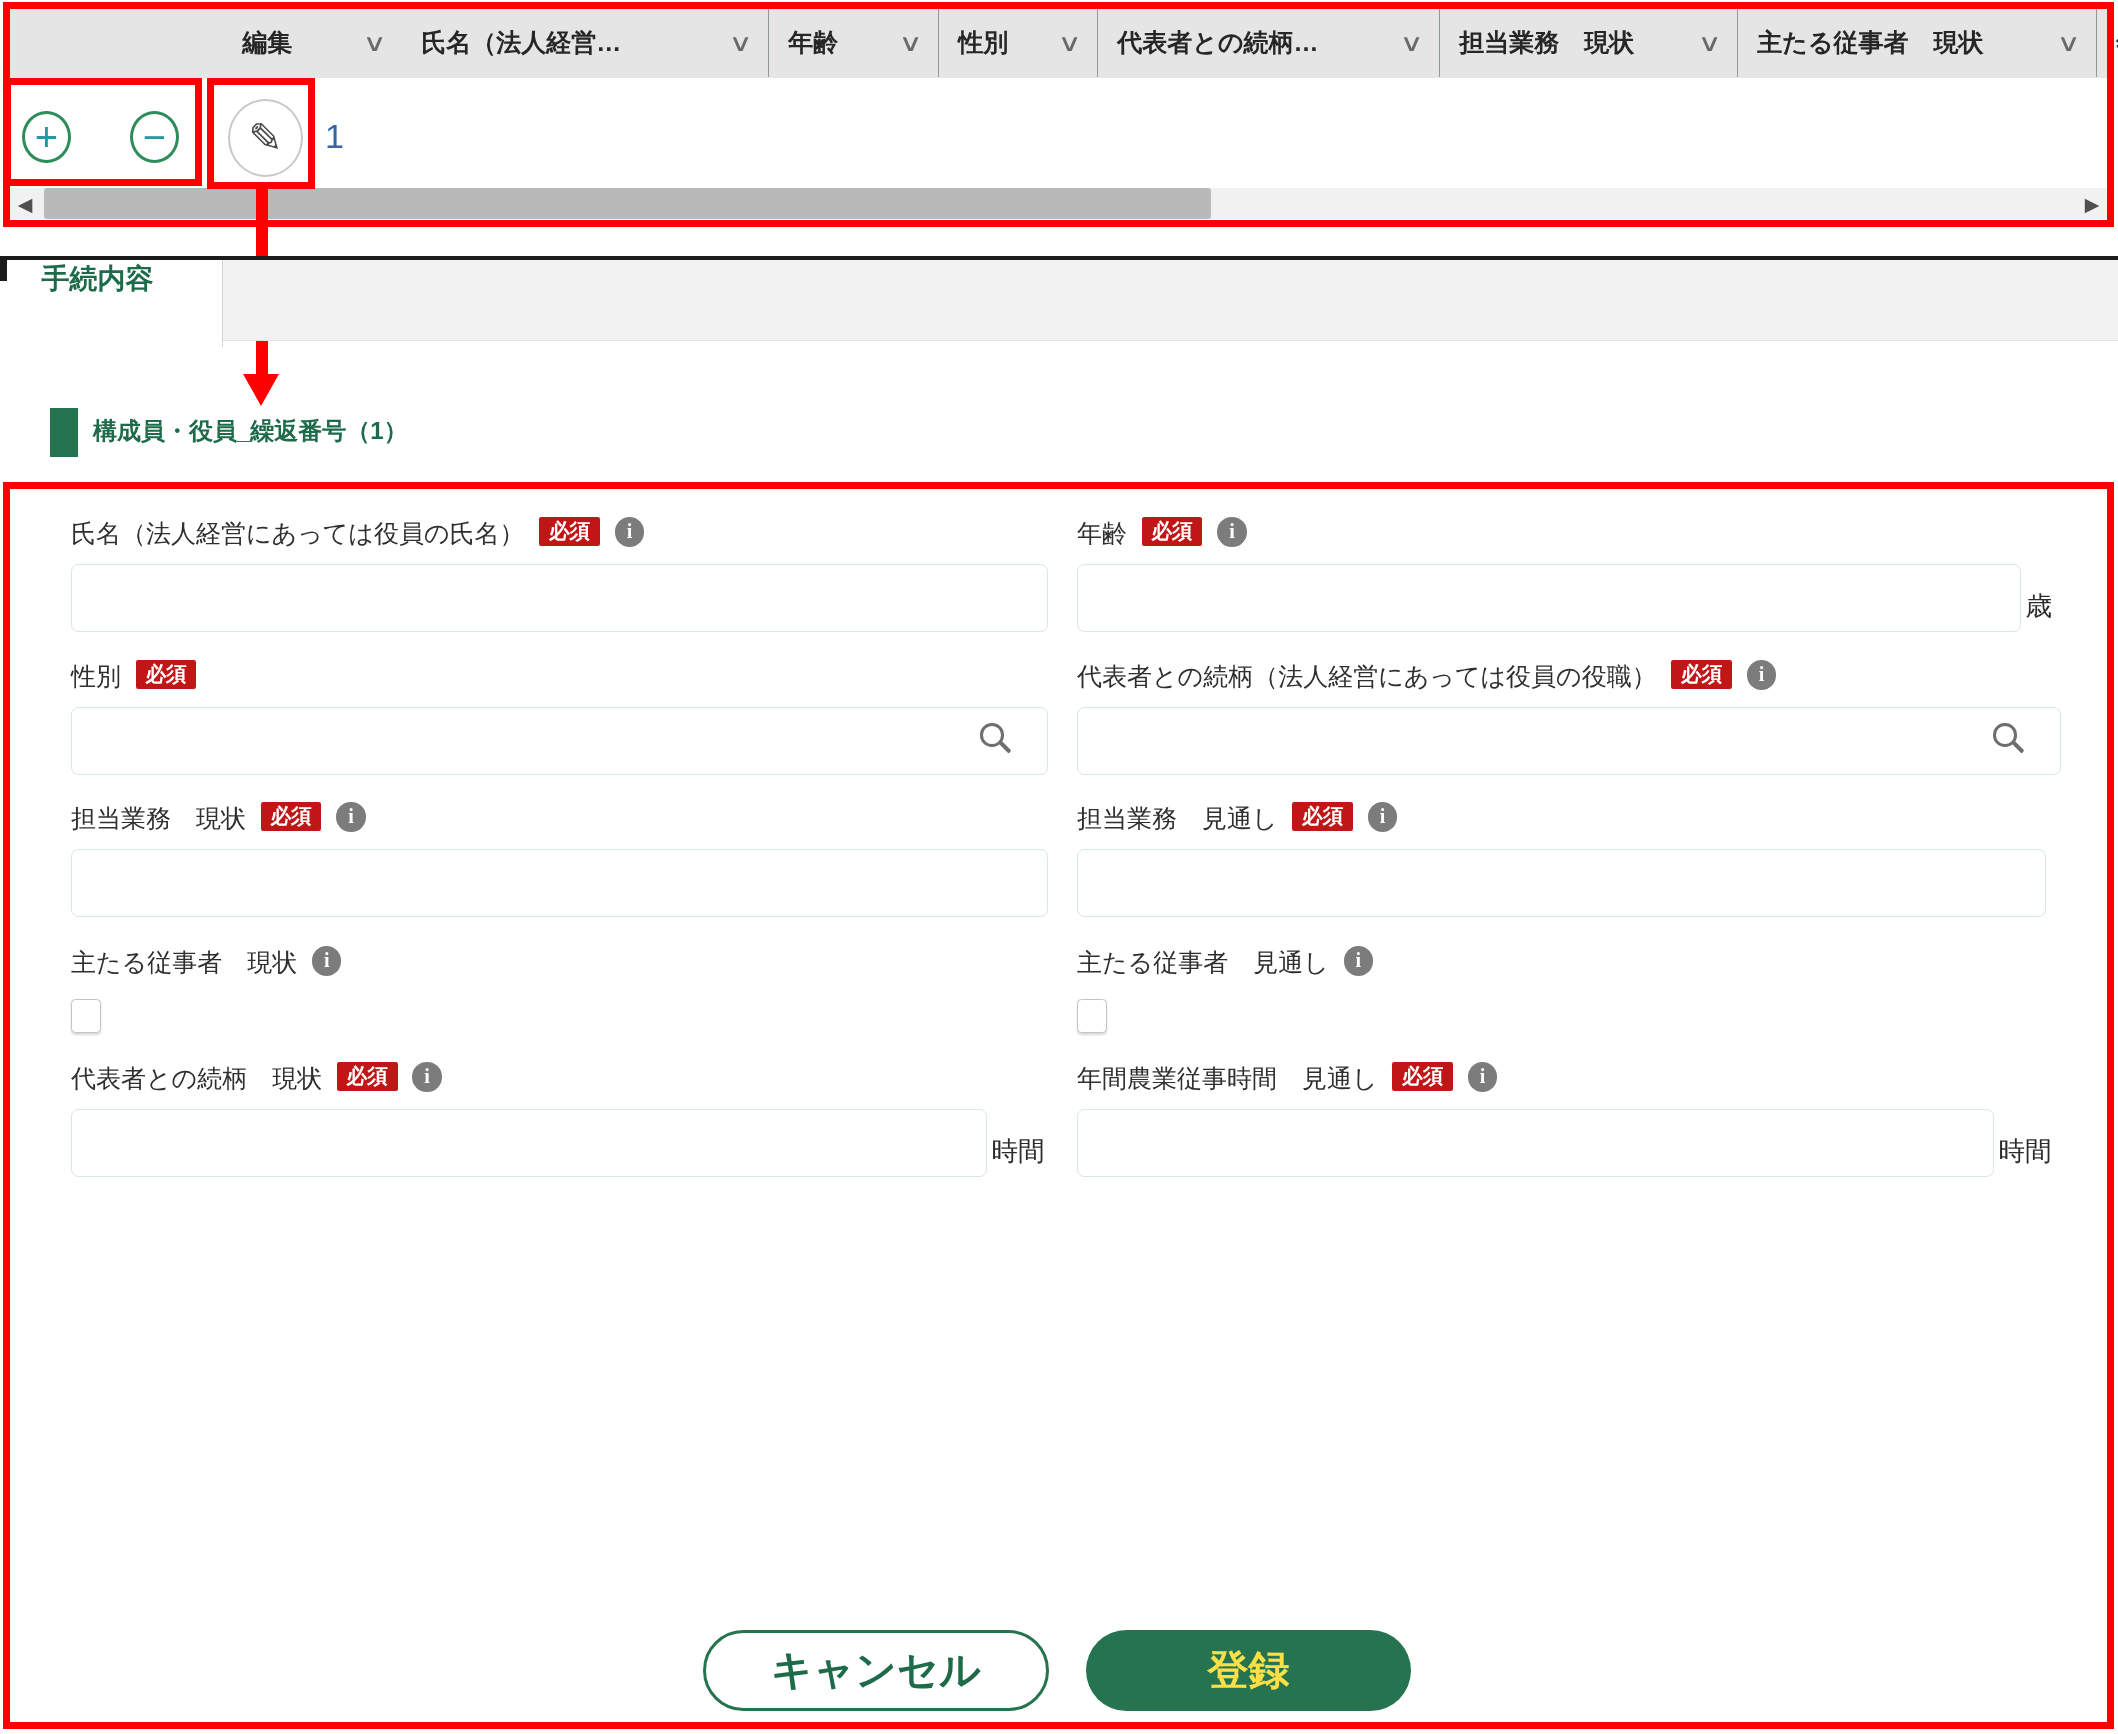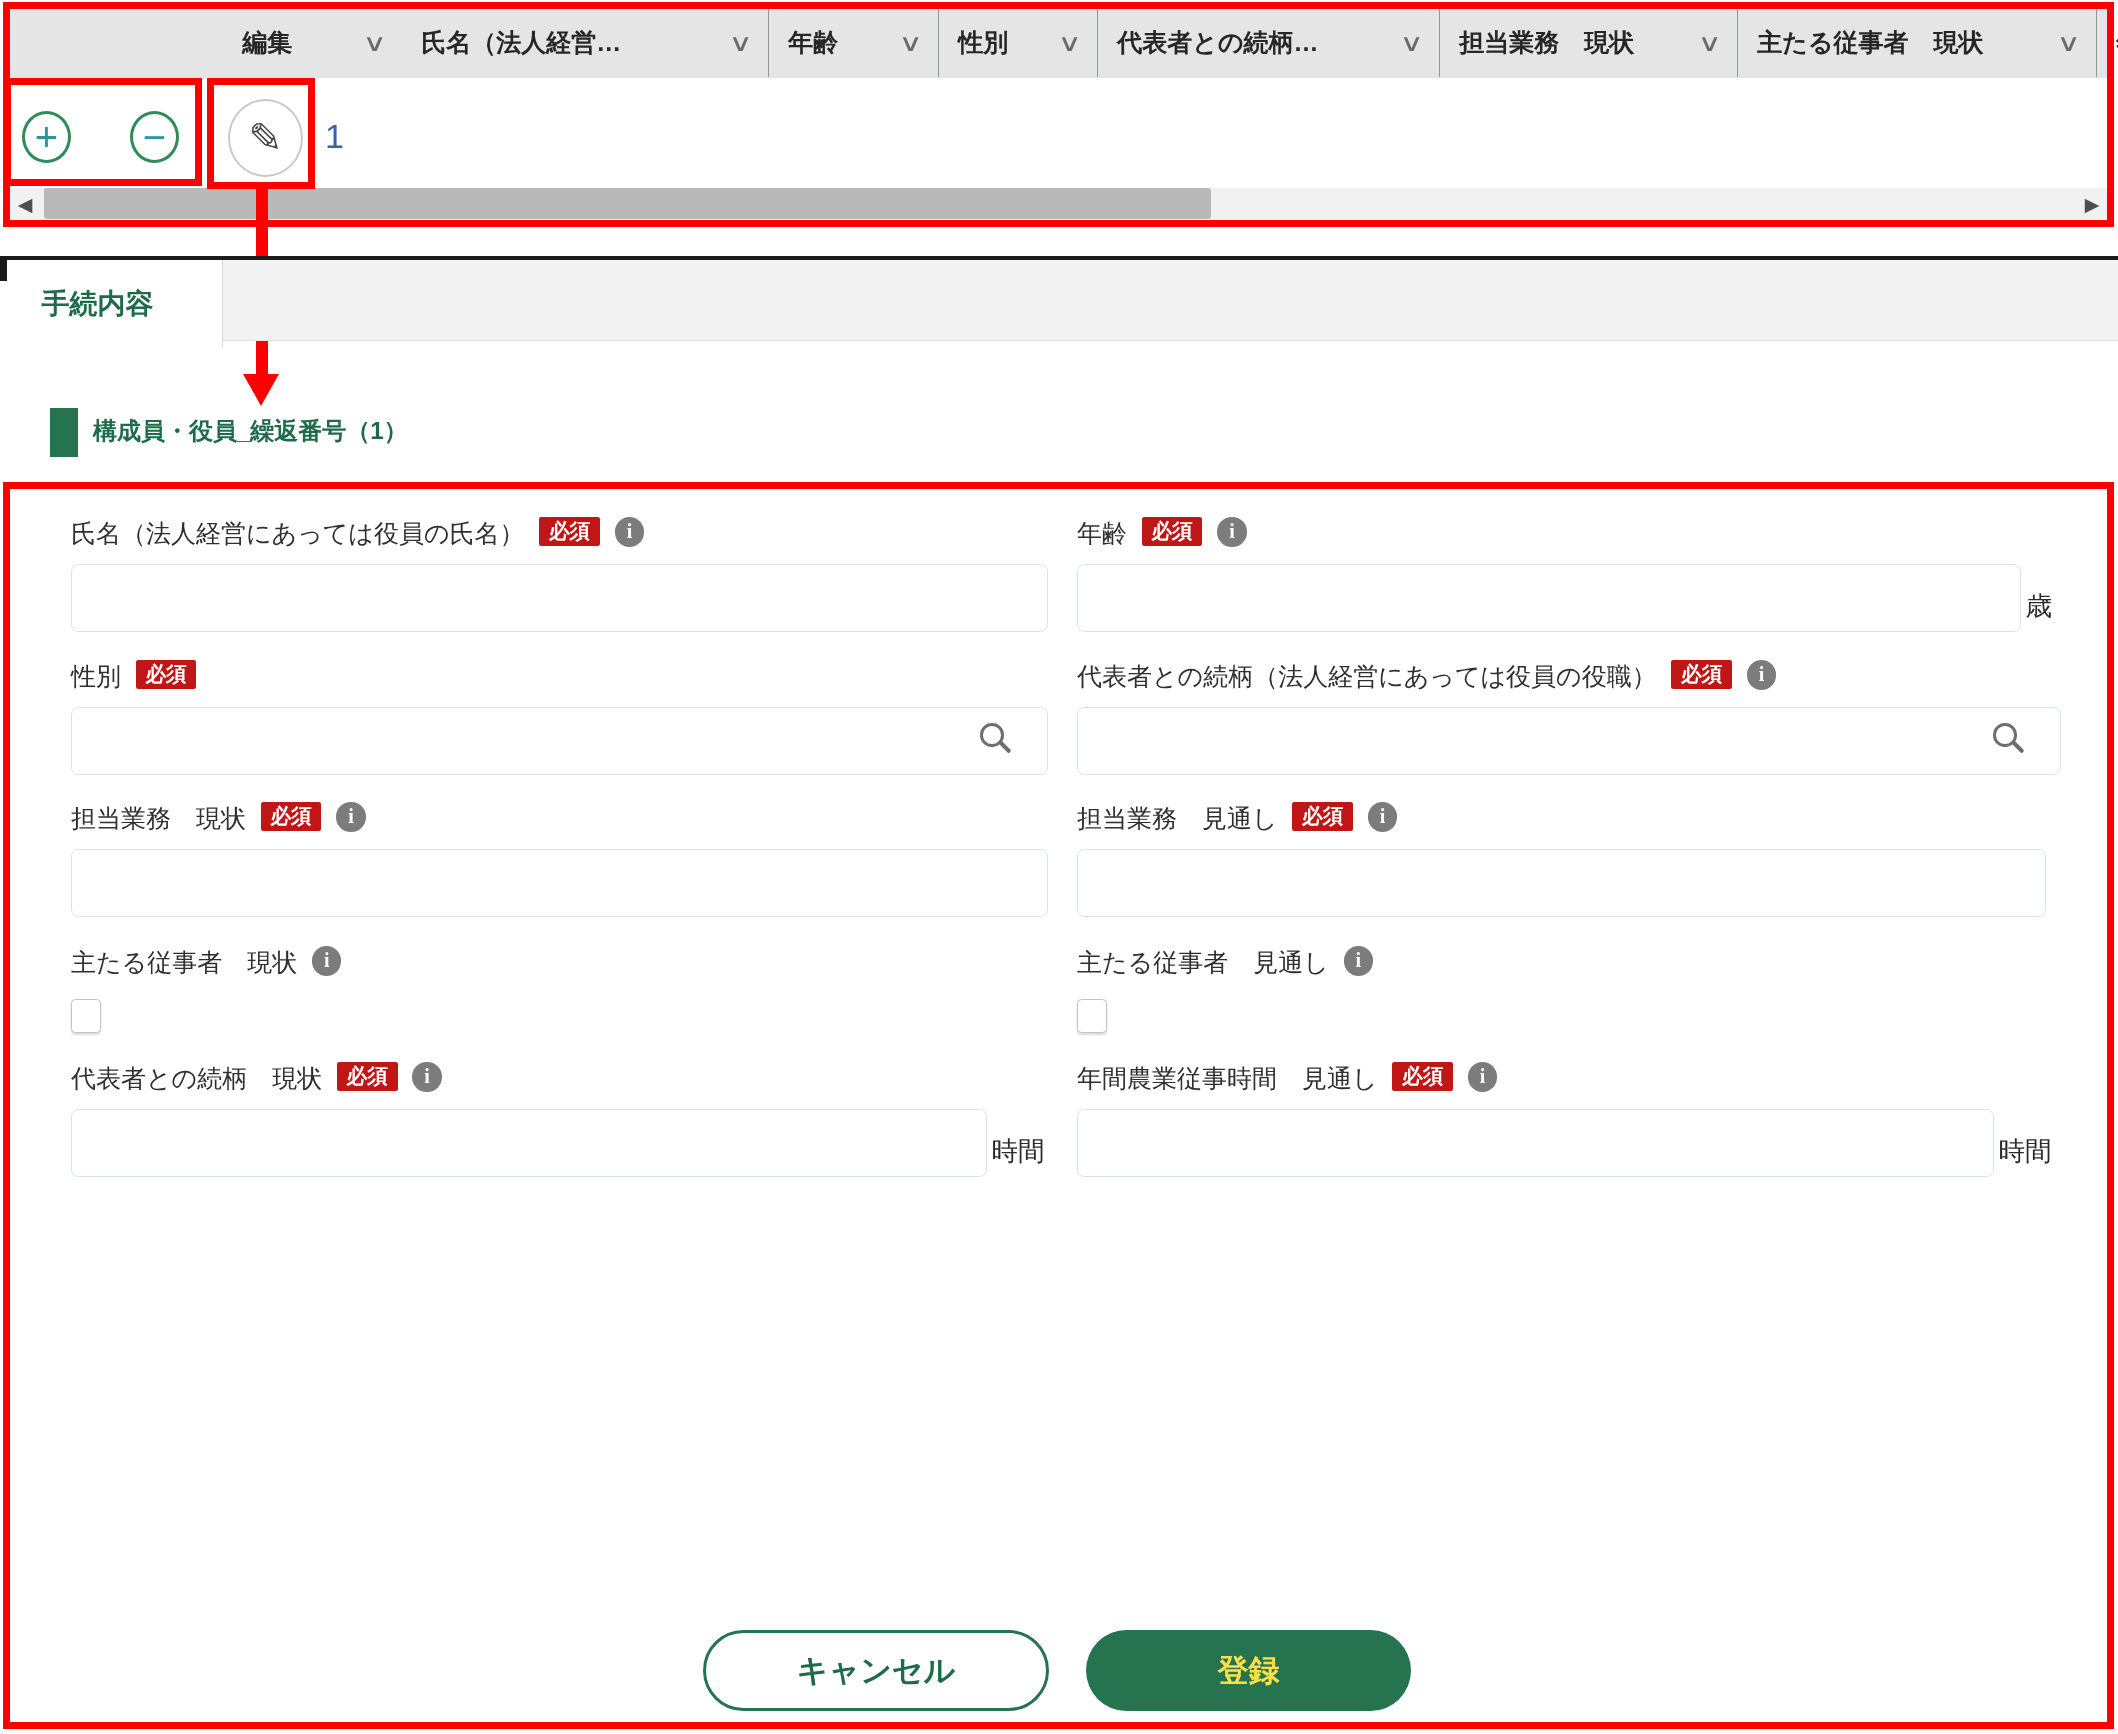--- a/index.html
+++ b/index.html
@@ -48,21 +48,21 @@
   #ann-arrow-head  { position:absolute; left:243px; top:374px; width:0; height:0;
     border-left:18.5px solid transparent; border-right:18.5px solid transparent; border-top:32.5px solid #ff0000; }
   #ann-form { left:3px; top:482px; width:2111px; height:1247px; }
 
   
   #black-line { left:0; top:256px; width:2119px; height:4.4px; background:#1b1b1b; }
   #black-tick { left:0; top:260px; width:8.9px; height:20.7px; background:#1b1b1b; }
   #tabstrip-bg { left:223px; top:260px; width:1895px; height:81px; background:#f2f2f2;
     border-bottom:1.5px solid #e1e1e1; }
   #tab-active { left:7.4px; top:260px; width:216px; height:87px; background:#fff;
-    border-right:1.5px solid #d6d6d6; display:flex; align-items:center; padding-left:34px;
+    border-right:1.5px solid #d6d6d6; display:flex; padding-left:34px;
     font-size:28px; font-weight:bold; color:#1e6b4a; cursor:pointer; }
 
   
   #sec-square { left:50px; top:408px; width:28px; height:49px; background:#25734f; }
   #sec-title  { left:93px; top:415px; font-size:24px; font-weight:bold; color:#1e6b4a; }
 
   
   .fld { position:absolute; }
   .fld0 { left:71px;   top:517px;  width:977px; }
   .fld1 { left:1077px; top:517px;  width:944px; }
@@ -89,21 +89,21 @@
     border:3px solid #6e6e6e; border-radius:50%; cursor:pointer; }
   .mag::after { content:""; position:absolute; width:4.4px; height:14px; background:#6e6e6e;
     right:-5.9px; bottom:-10.3px; transform:rotate(-45deg); border-radius:1.5px; }
   .suffix { position:absolute; left:100%; margin-left:4.4px; bottom:8.9px;
     font-size:26.6px; color:#2b2b2b; white-space:nowrap; }
   .ctrl-check { margin-top:13.3px; width:29.5px; height:34px; border:1.5px solid #c4c4c4;
     border-radius:4.4px; background:#fff; box-shadow:0 1.5px 2.2px rgba(0,0,0,.15); cursor:pointer; }
 
   
   .pill { position:absolute; display:flex; align-items:center; justify-content:center;
-    border-radius:43px; font-size:31px; font-weight:bold; cursor:pointer; }
+    border-radius:43px; font-size:41px; font-weight:bold; cursor:pointer; }
   #btn-cancel { left:703px;  top:1630px; width:346px; height:81px;
     background:#fff; border:3.7px solid #25734f; color:#1e6b4a; }
   #btn-submit { left:1086px; top:1630px; width:325px; height:81px;
     background:#25734f; color:#fde047; }
 </style>
 </head>
 <body>
 
 <div id="hdr-strip" class="abs">
     <div class="hcol c0">

